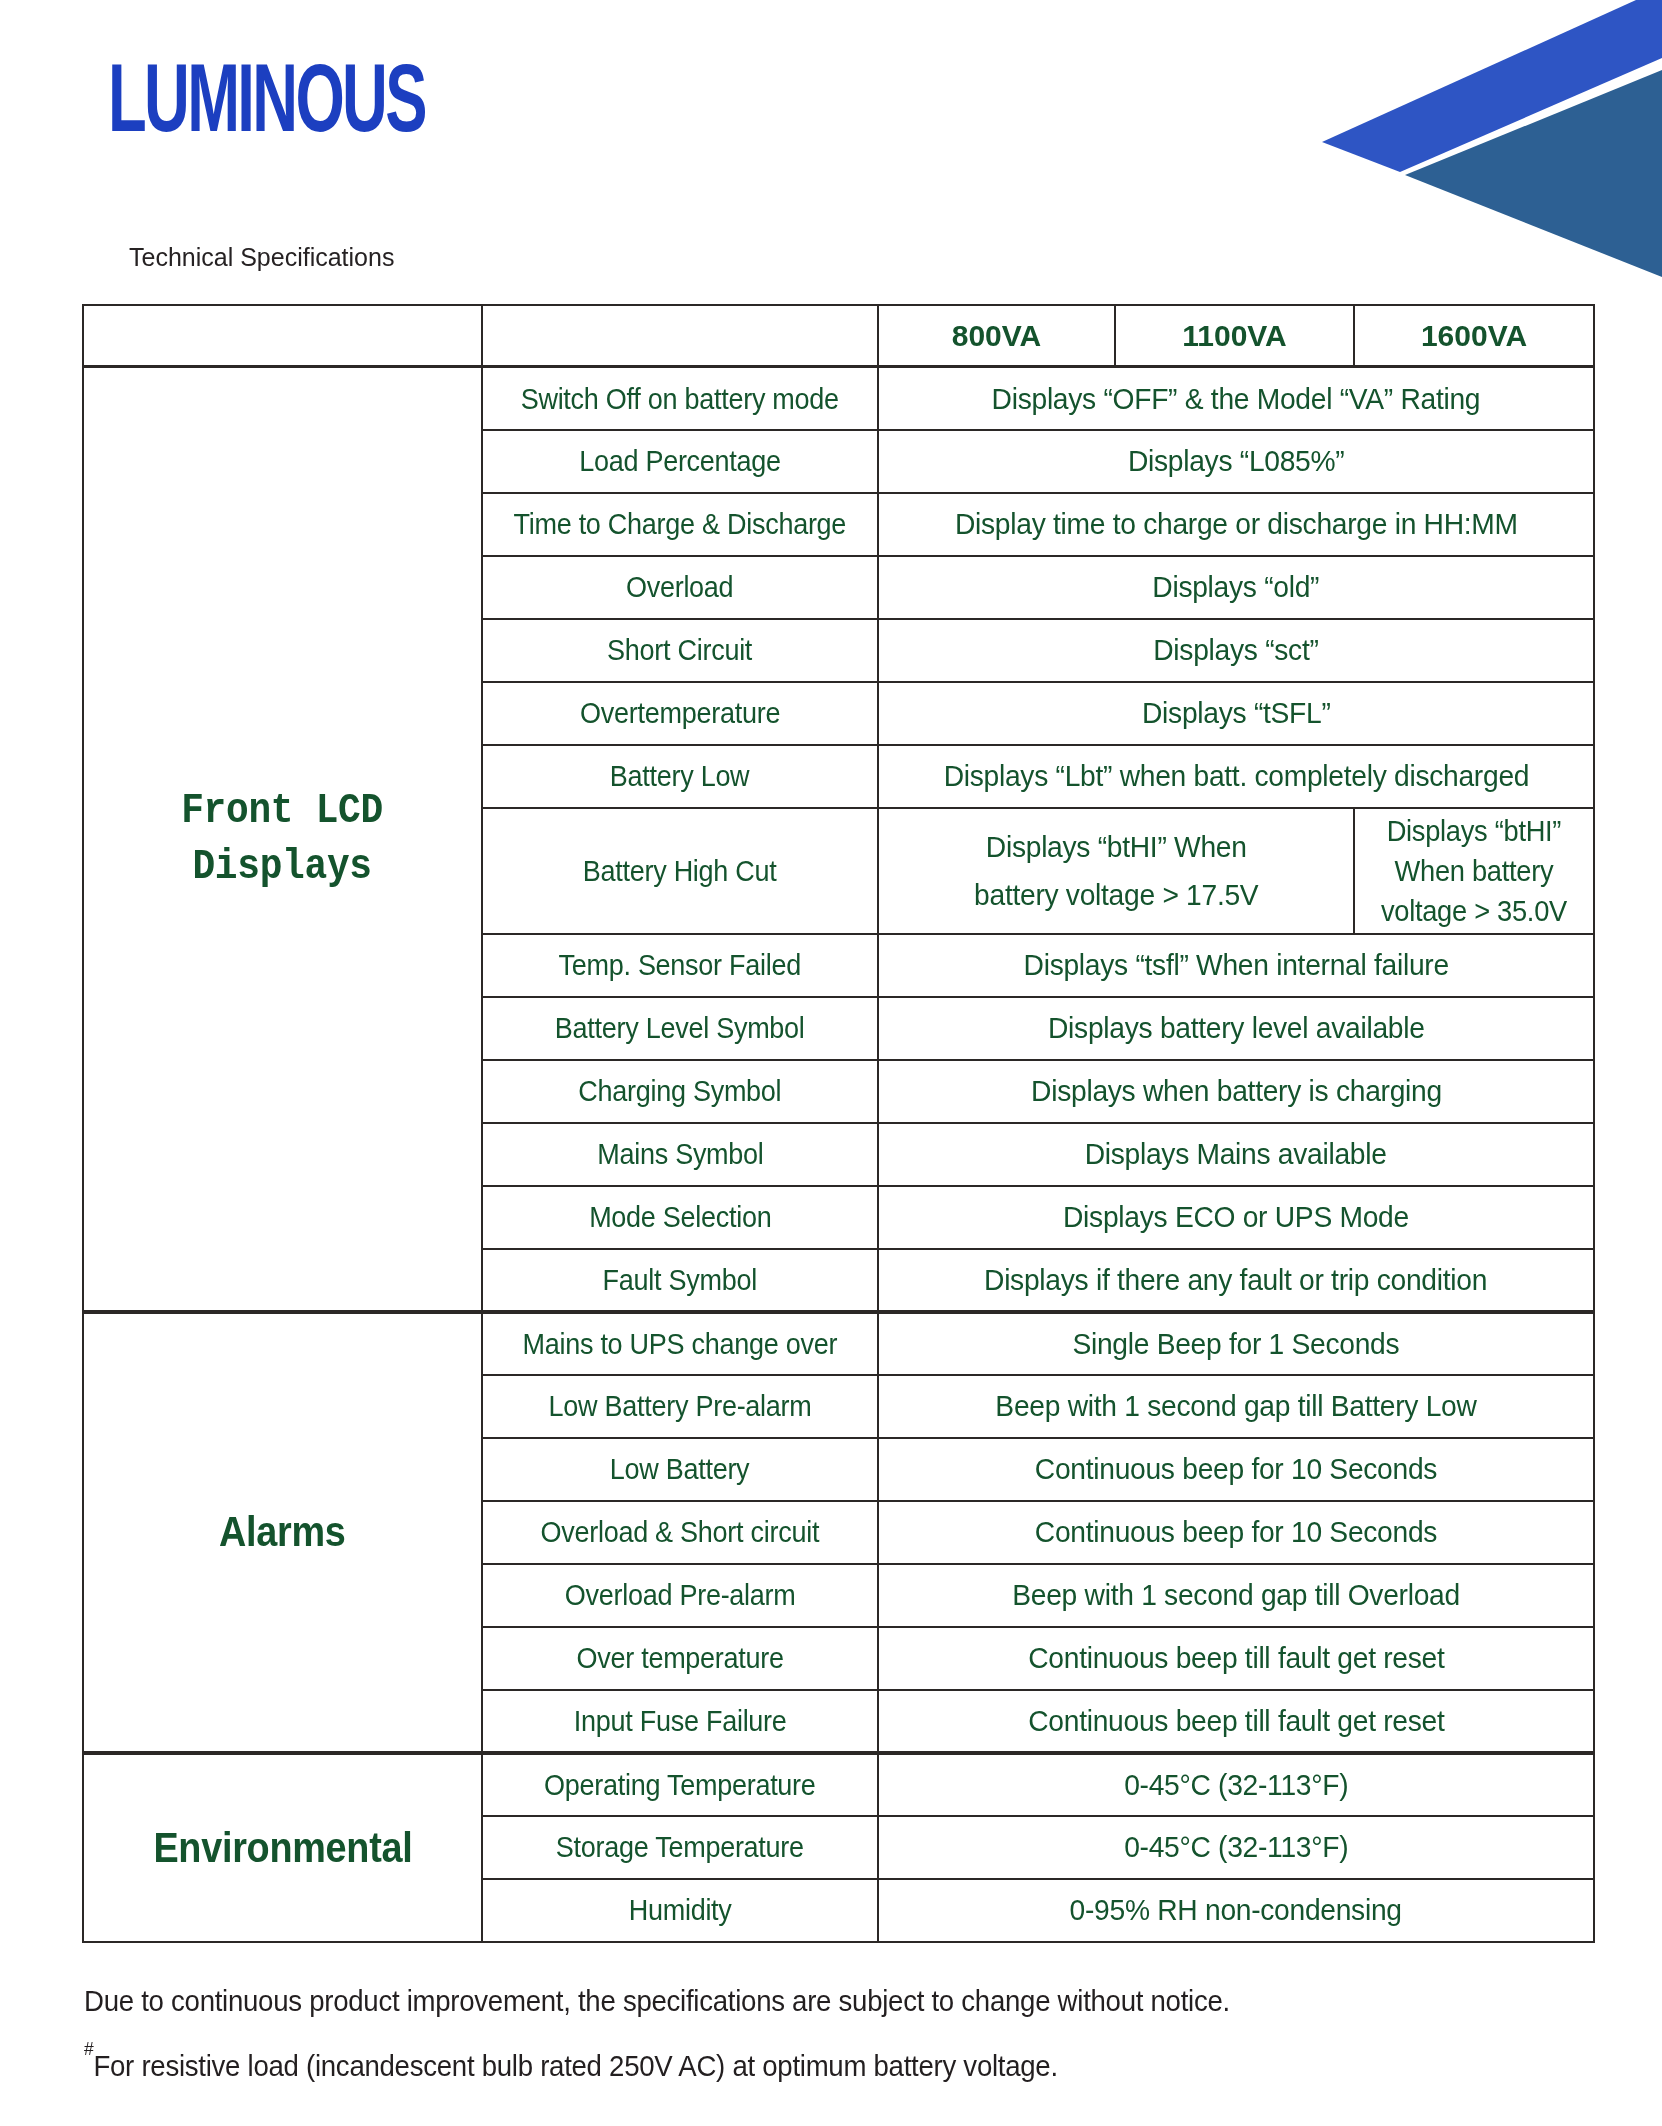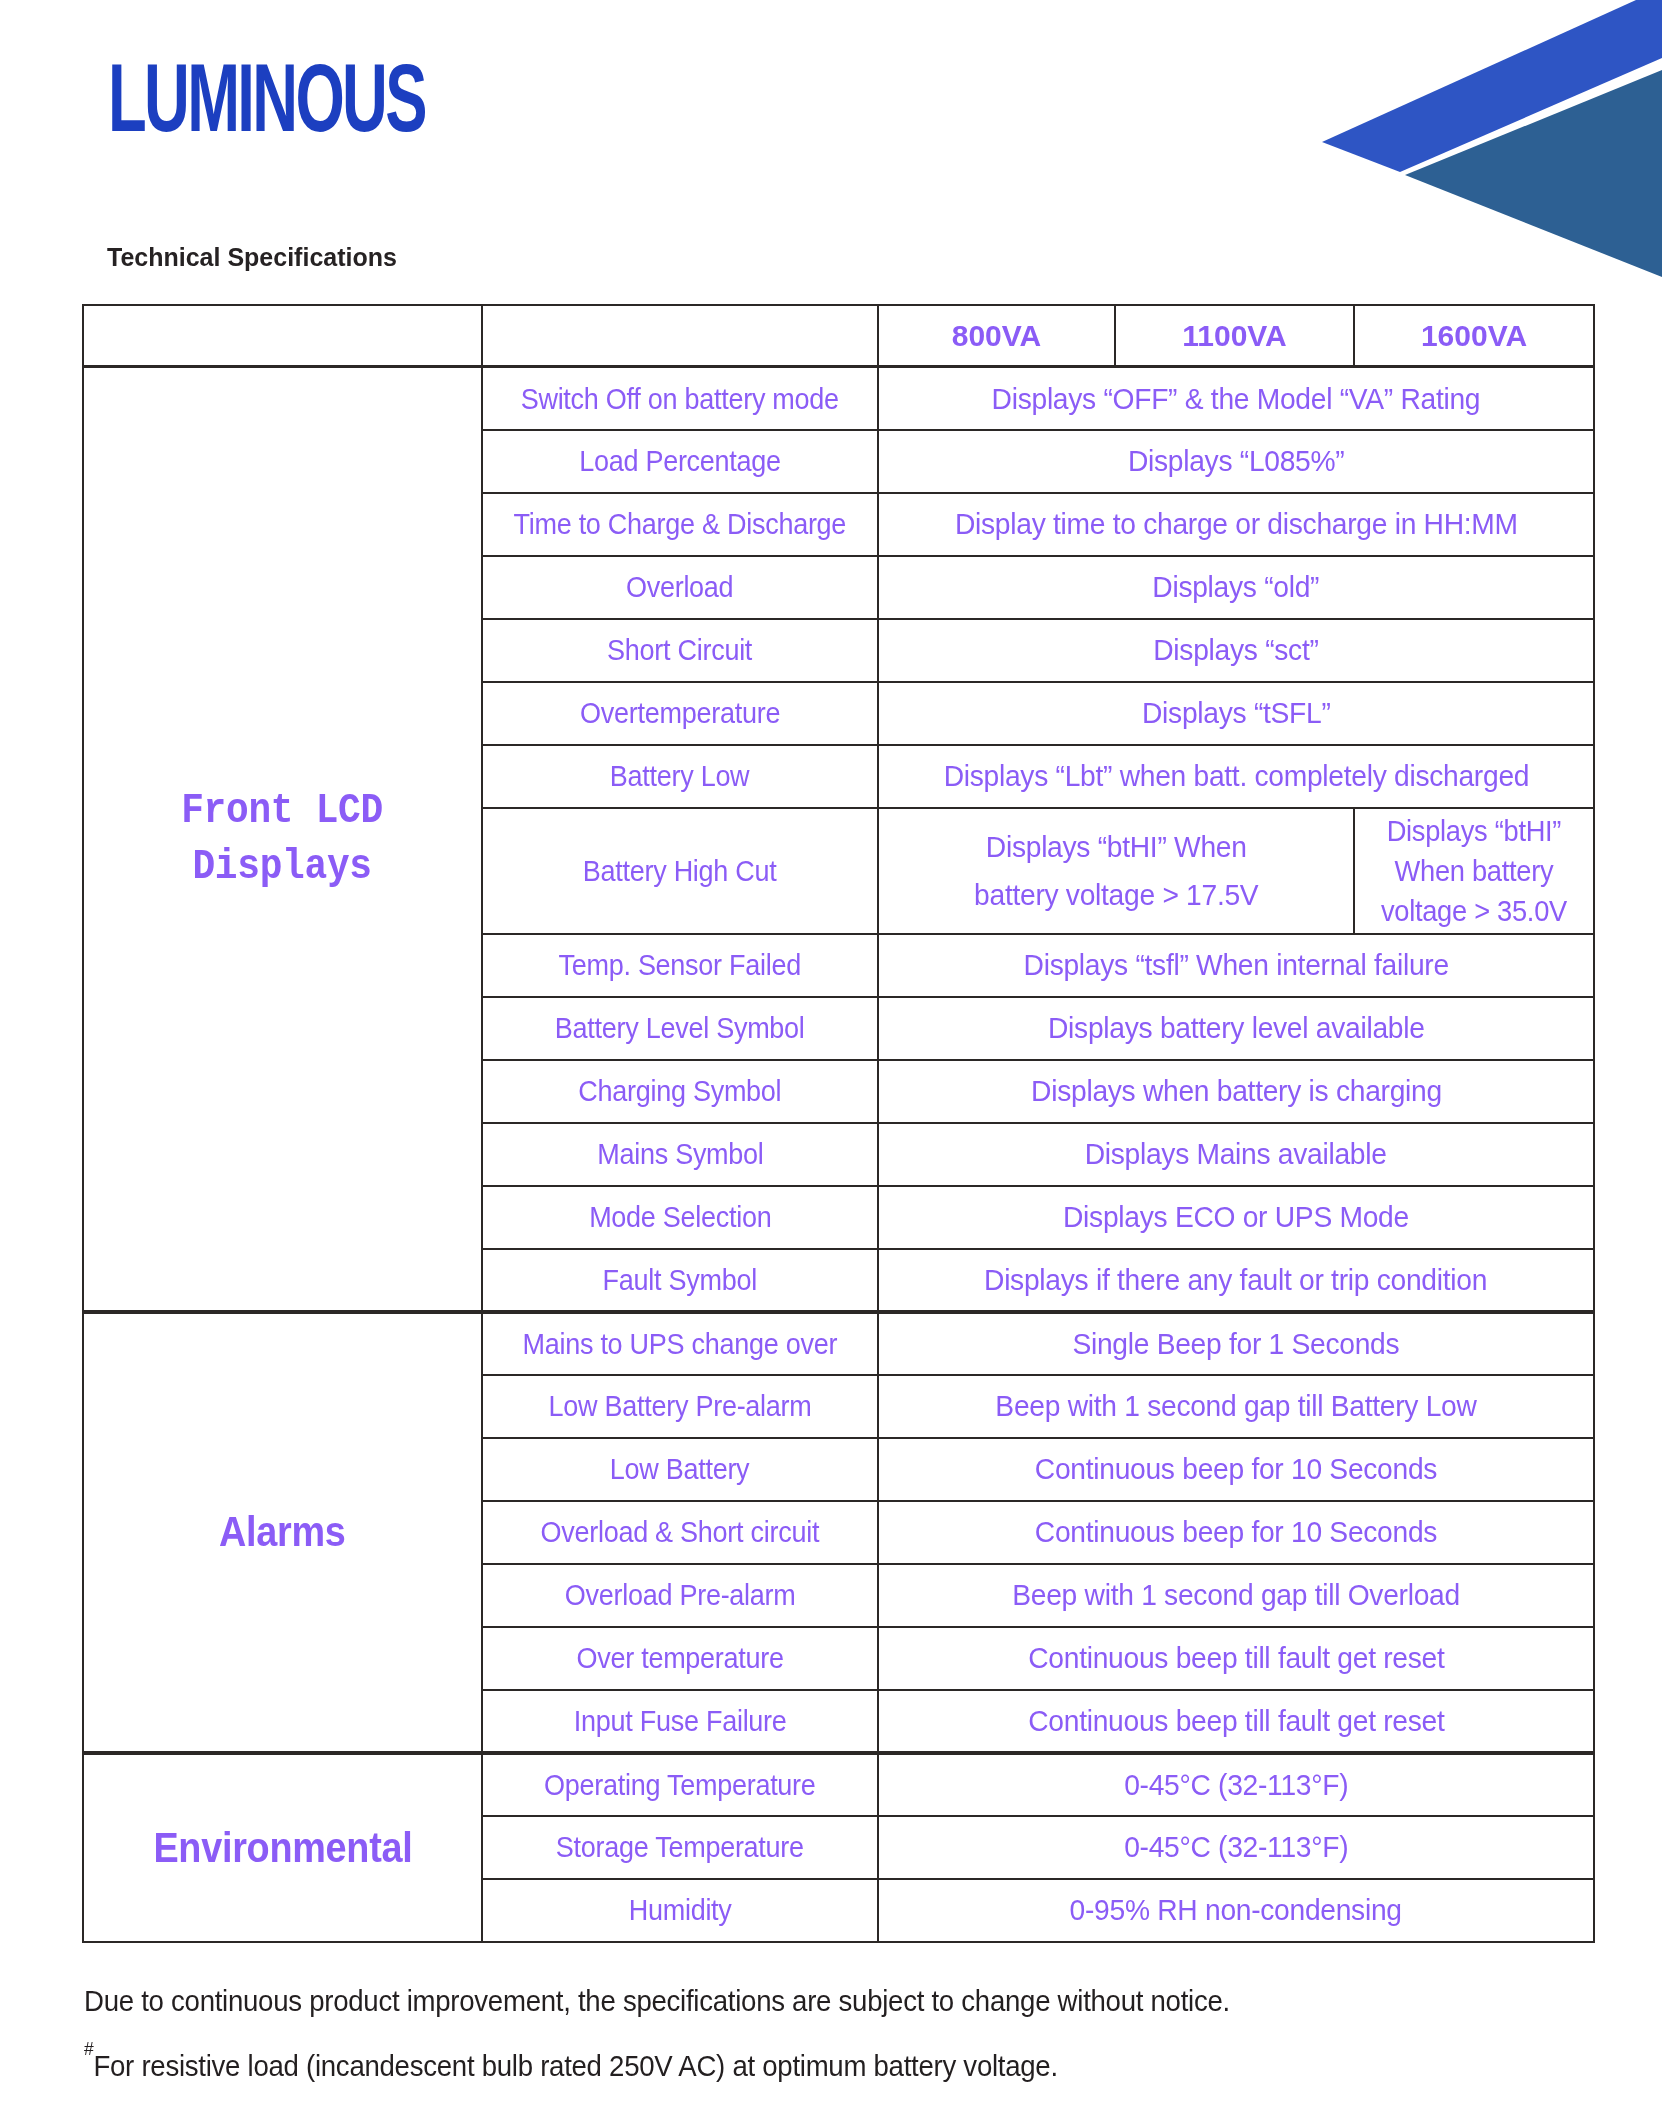--- a/index.html
+++ b/index.html
@@ -19,31 +19,31 @@
   .decor{position:absolute;top:0;right:0;width:450px;height:310px;pointer-events:none;}
   .decor .band{
     position:absolute;inset:0;background:#2e55c4;
     clip-path:polygon(110px 142px,424px 0px,450px 0px,450px 58px,188px 172px);
   }
   .decor .tri{
     position:absolute;inset:0;background:#2d6093;
     clip-path:polygon(193px 175px,450px 70px,450px 277px);
   }
   .heading{
-    position:absolute;left:107px;top:243px;
-    font-size:25px;font-weight:bold;color:#262223;letter-spacing:0;
+    position:absolute;left:129px;top:243px;
+    font-size:25px;font-weight:normal;color:#262223;letter-spacing:0;
   }
   
   table.spec{
     position:absolute;left:82px;top:304px;width:1511px;
     border-collapse:collapse;table-layout:fixed;
   }
   .spec th,.spec td{
     border:2px solid #2b2826;padding:0 3px;text-align:center;vertical-align:middle;
-    font-size:30px;color:#8b5cf6;overflow:hidden;
+    font-size:30px;color:#14532d;overflow:hidden;
   }
   .spec thead th{height:59px;font-weight:bold;border-bottom-width:3px;}
   .spec tbody tr{height:63px;}
   .spec tbody tr.tall{height:126px;}
   .spec tr.sec-start>td{border-top-width:4px;text-align:center;}
   .txt{display:inline-block;white-space:pre;transform:scaleX(0.94);transform-origin:center center;letter-spacing:-0.3px;line-height:1.25;}
   .label-cell .txt{transform:scaleX(0.9);}
   .sec-cell{font-weight:bold;}
   .sec-cell .txt{font-size:42px;line-height:56px;transform:scaleX(0.9);}
   .sec-0{padding-top:57px;font-family:Liberation Mono, monospace;}

